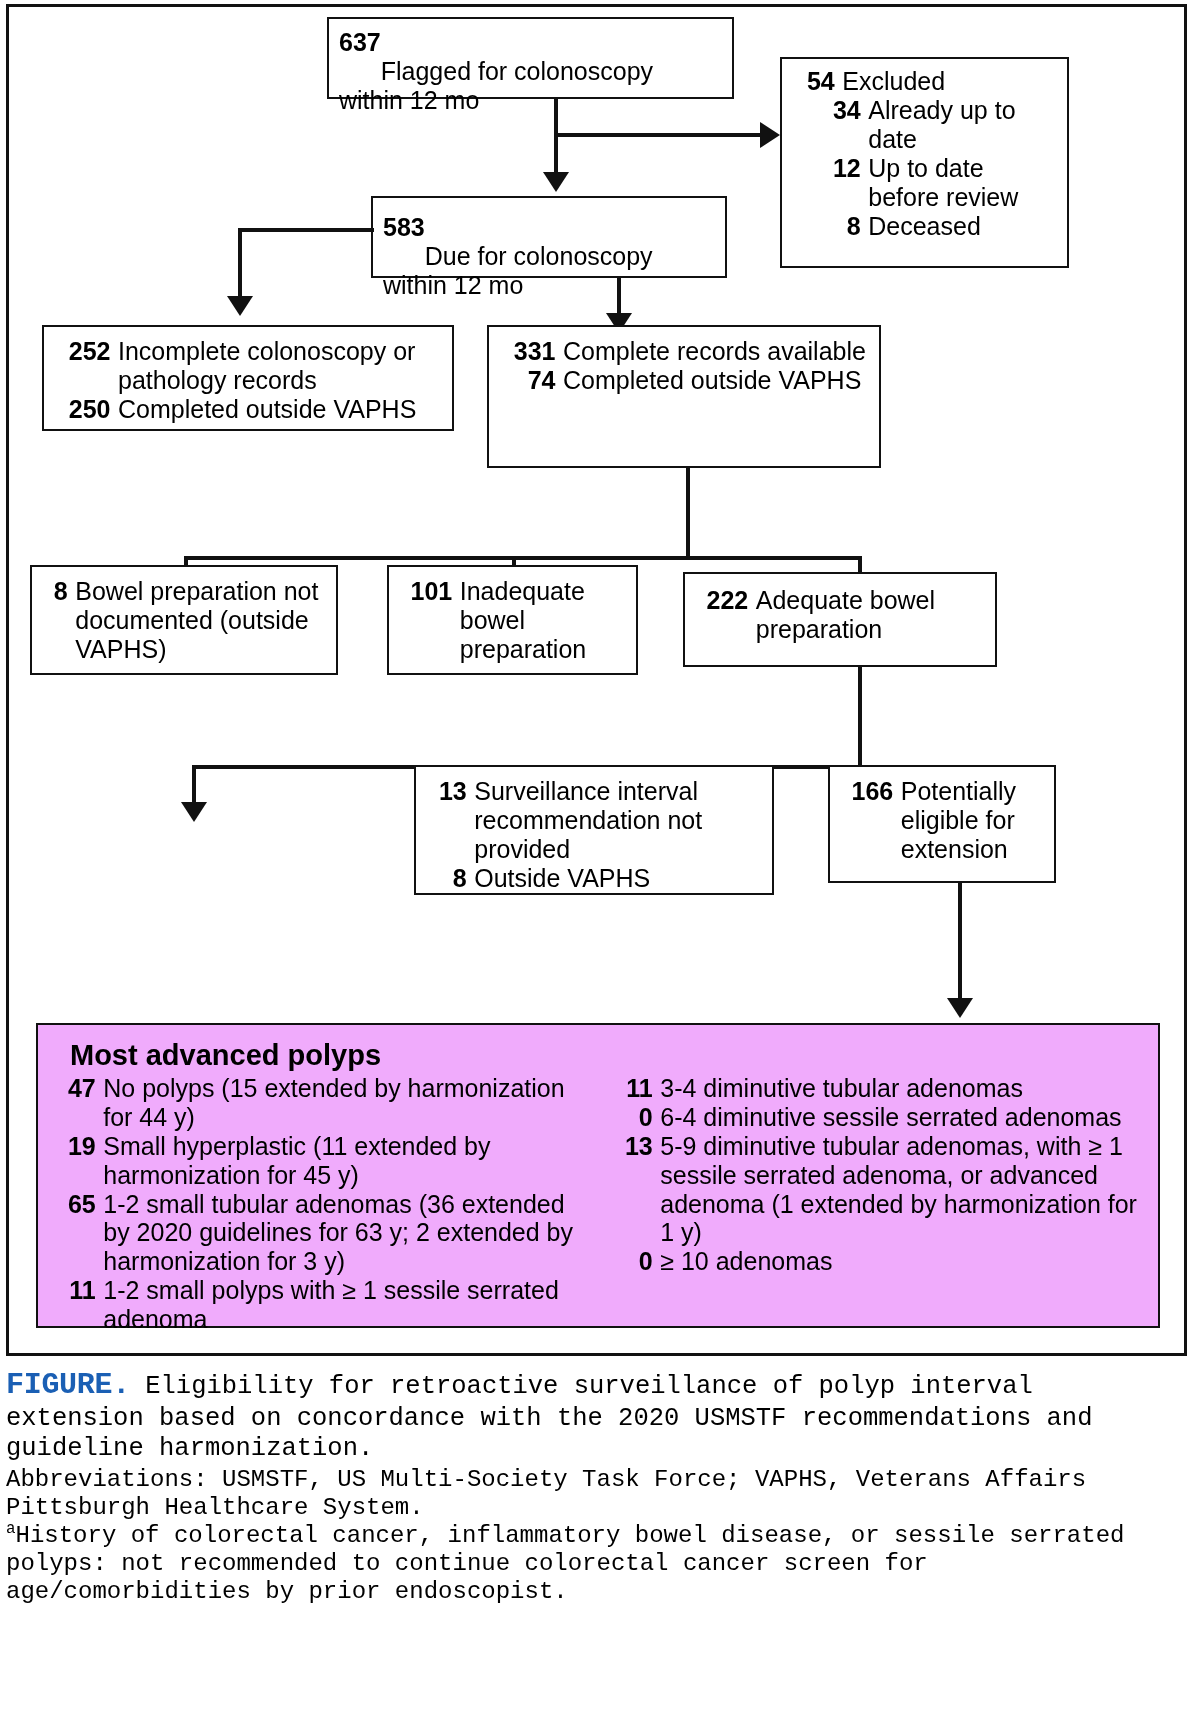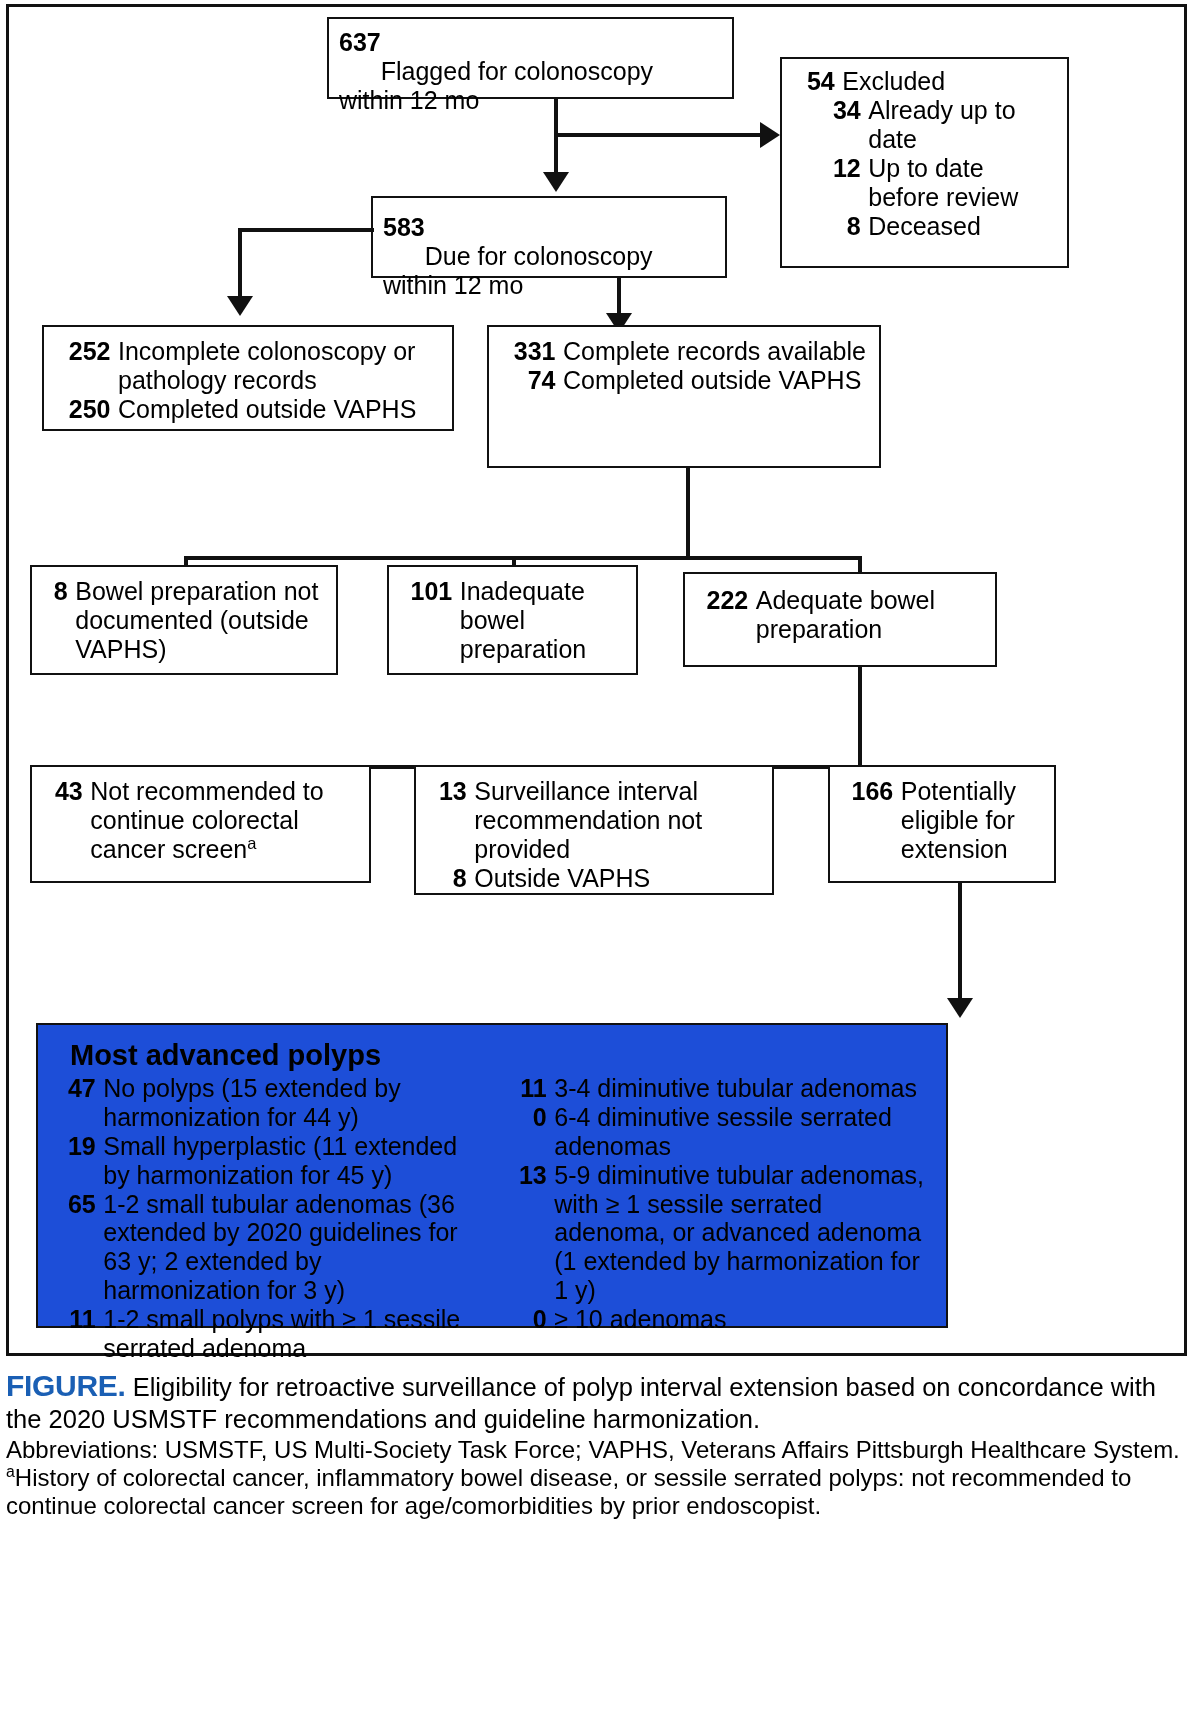--- a/index.html
+++ b/index.html
@@ -88,25 +88,25 @@
     border-top: 13px solid transparent;
     border-bottom: 13px solid transparent;
     border-left: 20px solid #111;
   }
 
   
   #polyps-panel {
     position: absolute;
     left: 36px;
     top: 1023px;
-    width: 912px;
+    width: 1124px;
     height: 305px;
     border: 2.5px solid #111;
     box-sizing: border-box;
-    background: #1d4ed8;
+    background: #f0abfc;
     padding: 10px 14px 6px 14px;
   }
   #polyps-title {
     font-size: 29px;
     font-weight: bold;
     margin: 4px 0 2px 18px;
   }
   .poly-cols {
     display: flex;
     gap: 22px;
@@ -122,20 +122,21 @@
   }
 
   
   #caption {
     position: absolute;
     left: 6px;
     top: 1368px;
     width: 1175px;
     font-size: 25.5px;
     line-height: 1.185;
+    font-family: Liberation Mono, monospace;
   }
   #caption .lead {
     color: #1a5fb4;
     font-weight: bold;
     font-size: 30px;
     letter-spacing: -0.3px;
   }
   #caption .cap-main { margin-bottom: 2px; }
   #caption .cap-note { font-size: 24px; line-height: 1.17; }
   sup { font-size: 0.66em; vertical-align: super; line-height: 0; }
@@ -249,26 +250,20 @@
 
   <div class="vline" style="left:858px; top:667px; width:4px; height:100px;"></div>
   <div class="hline" style="left:192px; top:765px; width:770px; height:4px;"></div>
   <div class="vline" style="left:192px; top:765px; width:4px; height:43px;"></div>
   <div class="arrow-down" style="left:181px; top:802px;"></div>
   <div class="vline" style="left:583px; top:765px; width:4px; height:43px;"></div>
   <div class="arrow-down" style="left:572px; top:802px;"></div>
   <div class="vline" style="left:958px; top:765px; width:4px; height:43px;"></div>
   <div class="arrow-down" style="left:947px; top:802px;"></div>
 
-  <div class="fbox" id="box-not-recommended" style="left:30px; top:765px; width:341px; height:118px; padding:10px 8px 6px 12px;">
-    <div class="row">
-      <span class="n" style="min-width:1.55em;">43</span>
-      <span class="t"><span>Not recommended to continue colorectal cancer screen</span><sup>a</sup></span>
-    </div>
-  </div>
 
   <div class="fbox" id="box-no-interval" style="left:414px; top:765px; width:360px; height:130px; padding:10px 8px 6px 12px;">
     <div class="row">
       <span class="n" style="min-width:1.55em;">13</span>
       <span class="t">Surveillance interval recommendation not provided</span>
     </div>
     <div class="row">
       <span class="n" style="min-width:1.55em;">8</span>
       <span class="t">Outside VAPHS</span>
     </div>

